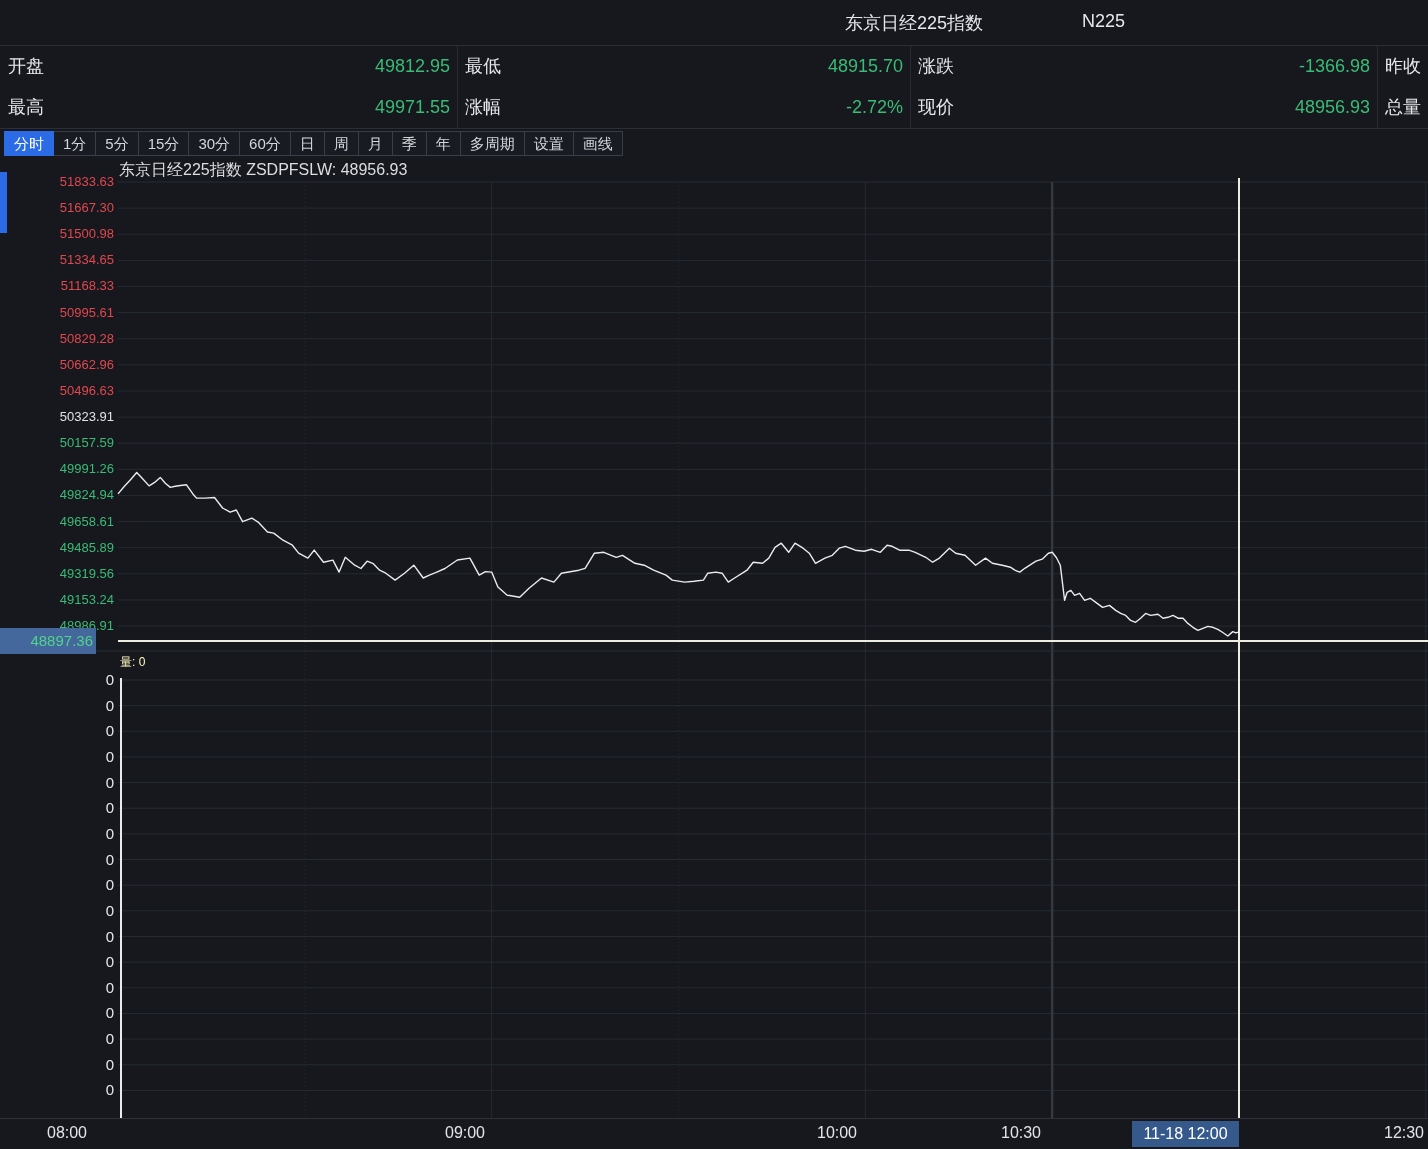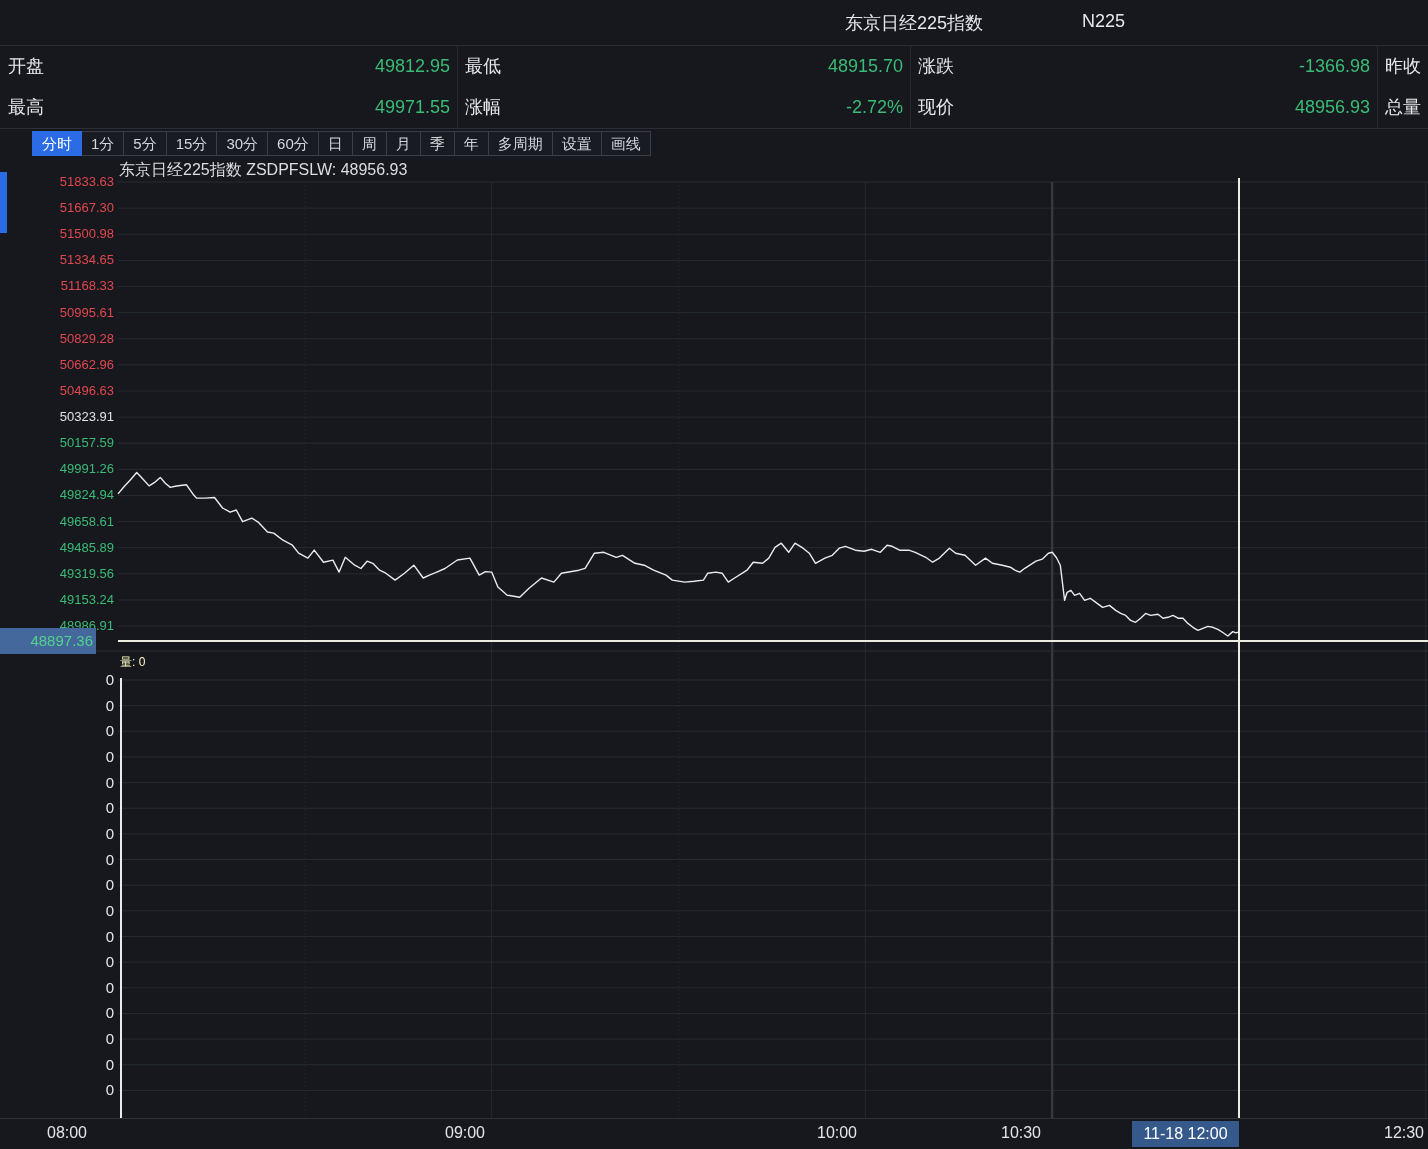--- a/index.html
+++ b/index.html
@@ -13,21 +13,21 @@
   
   #infobar{left:0;top:46px;width:1428px;height:83px;border-bottom:1px solid #2b2e36;box-sizing:border-box;}
   .info-divider{top:0;width:1px;height:82px;background:#272a31;}
   .info-cell{height:41px;line-height:41px;white-space:nowrap;}
   .info-label{position:absolute;left:8px;font-size:18px;color:#e6e8ec;}
   .info-value{position:absolute;right:7px;font-size:18px;color:#3abb76;}
   
   #tabbar{left:0;top:129px;width:1428px;height:29px;display:flex;align-items:center;padding-left:4px;box-sizing:border-box;}
   .tab{height:25px;line-height:23px;box-sizing:border-box;padding:0 9px;font-size:15px;color:#d3d6db;
        border:1px solid #3a3e47;margin-right:-1px;background:#181b21;cursor:default;}
-  .tab.active{background:#2b6ce6;border-color:#2b6ce6;color:#ffffff;position:relative;z-index:2;margin-left:28px;}
+  .tab.active{background:#2b6ce6;border-color:#2b6ce6;color:#ffffff;position:relative;z-index:2;}
   
   #chart{left:0;top:158px;width:1428px;height:991px;}
   #chart svg{position:absolute;left:0;top:0;}
   #legend{left:119px;top:2px;font-size:16px;color:#dadde1;white-space:nowrap;}
   #vol-legend{left:120px;top:496px;font-size:12px;color:#fef9c3;}
   .ylabel{width:114px;text-align:right;font-size:13px;line-height:20px;}
   .vzero{width:114px;text-align:right;font-size:15px;line-height:20px;color:#e6e8ea;}
   #crosshair-price-label{left:0;top:470px;width:96px;height:26px;line-height:26px;background:#44679c;
        color:#52d38d;font-size:15px;text-align:right;padding-right:3px;box-sizing:border-box;z-index:5;}
   #left-indicator{left:0;top:14px;width:7px;height:61px;background:#2b6ce6;}

